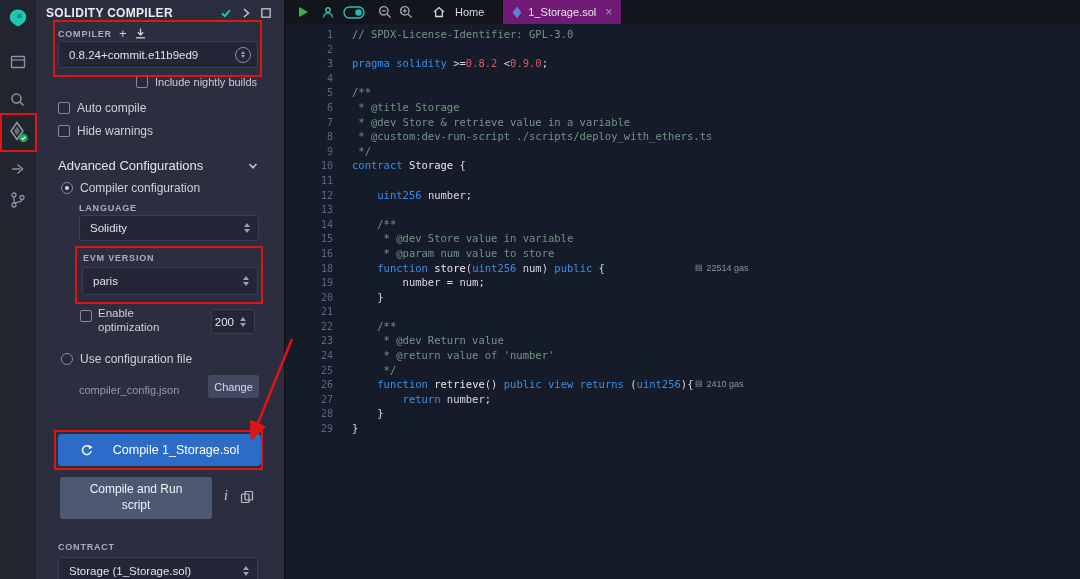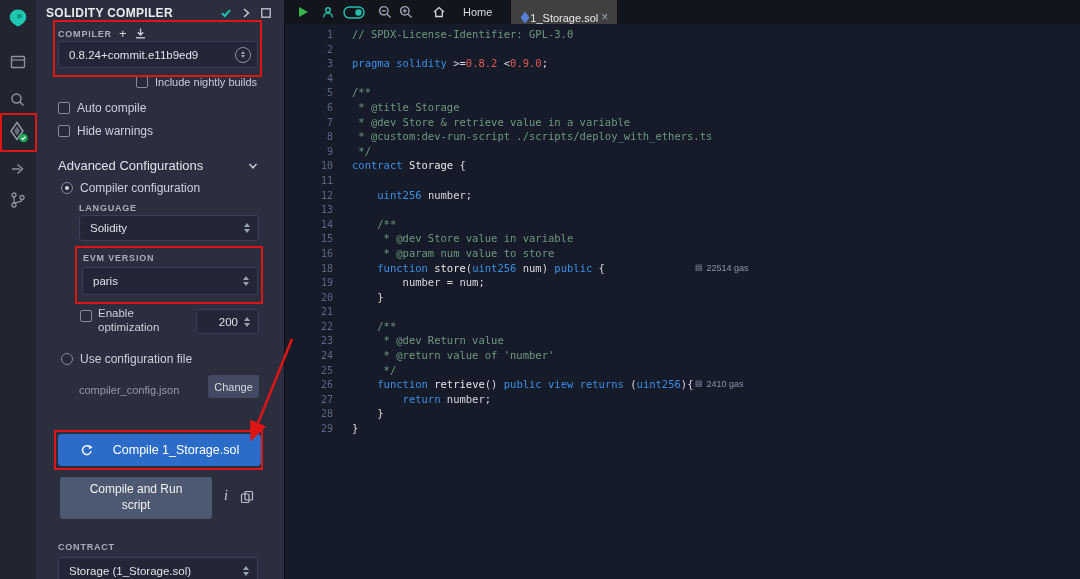--- a/index.html
+++ b/index.html
@@ -36,22 +36,22 @@
   .filename{font-size:11px;color:#959bab;}
   .change-btn{position:absolute;background:#424961;border:none;border-radius:3px;color:#d6dae2;font-size:11px;cursor:pointer;font-family:"Liberation Sans",sans-serif;}
   .compile-btn{position:absolute;background:var(--primary);border:none;border-radius:4px;color:#fff;font-size:12.5px;display:flex;align-items:center;justify-content:center;gap:20px;cursor:pointer;font-family:"Liberation Sans",sans-serif;}
   .compile-run-btn{position:absolute;background:#4d5871;border:none;border-radius:3px;color:#f0f2f5;font-size:12px;line-height:1.3;cursor:pointer;padding:0 18px;font-family:"Liberation Sans",sans-serif;}
   .info-i{position:absolute;font-family:"Liberation Serif",serif;font-style:italic;font-size:14px;color:#ced3dc;cursor:pointer;}
 
   
   .editor-col{flex:1;display:flex;flex-direction:column;min-width:0;}
   .tabbar{height:24px;background:#13151d;display:flex;align-items:center;flex:none;}
   .tab-icon{display:flex;align-items:center;cursor:pointer;flex:none;}
-  .home-tab{display:flex;align-items:center;gap:18px;padding:0 10px;height:24px;color:#d7dbe2;font-size:11px;cursor:pointer;flex:none;}
-  .file-tab{display:flex;align-items:flex-end;padding:0 9px;height:24px;background:#404040;border-left:1px solid #0c0e13;border-right:1px solid #0c0e13;color:#e6e8ed;font-size:11px;cursor:pointer;flex:none;}
+  .home-tab{display:flex;align-items:center;gap:10px;padding:0 10px;height:24px;color:#d7dbe2;font-size:11px;cursor:pointer;flex:none;}
+  .file-tab{display:flex;align-items:center;gap:6px;padding:0 9px;height:24px;background:#701a75;border-left:1px solid #0c0e13;border-right:1px solid #0c0e13;color:#e6e8ed;font-size:11px;cursor:pointer;flex:none;}
   .tab-close{color:#9aa1af;font-size:12px;margin-left:3px;cursor:pointer;}
   .editor{flex:1;background:#161b2a;position:relative;overflow:hidden;padding-top:3px;}
   .code-line{position:relative;height:14.6px;line-height:14.6px;white-space:pre;font-family:"DejaVu Sans Mono",monospace;font-size:10.5px;}
   .line-number{display:inline-block;width:48px;text-align:right;color:#5d6780;font-size:10px;}
   .line-code{margin-left:19px;}
   .tok-cm{color:var(--comment);} .tok-kw{color:var(--keyword);} .tok-num{color:var(--number);}
   .tok-pl,.tok-op{color:#d6d8de;} .tok-id{color:#e6e8ec;}
   .gas-hint{position:absolute;left:410px;top:0;height:14.6px;display:flex;align-items:center;gap:4px;font-family:"Liberation Sans",sans-serif;font-size:9px;color:#8b93a5;cursor:pointer;}
   .gas-icon{font-size:8px;color:#8b93a5;}
 
@@ -181,21 +181,21 @@
     <div class="select" style="left:46px;top:267px;width:176px;height:28px">
       <span>paris</span>
       <span class="spin">
           <span class="tri-up"></span>
           <span class="tri-down"></span>
         </span>
     </div>
 
     <span class="abs checkbox" style="left:44px;top:310px"></span>
     <span class="abs lbl" style="left:62px;top:307px;width:66px;font-size:11.5px;line-height:1.2">Enable optimization</span>
-    <div class="stepper" style="left:160px;top:309px;width:63px;height:25px">
+    <div class="stepper" style="left:175px;top:309px;width:44px;height:25px">
       <span>200</span>
       <span class="spin">
           <span class="tri-up"></span>
           <span class="tri-down"></span>
         </span>
     </div>
 
     <div class="row" style="left:25px;top:352px">
       <span class="radio"></span>
       <span class="lbl">Use configuration file</span>

